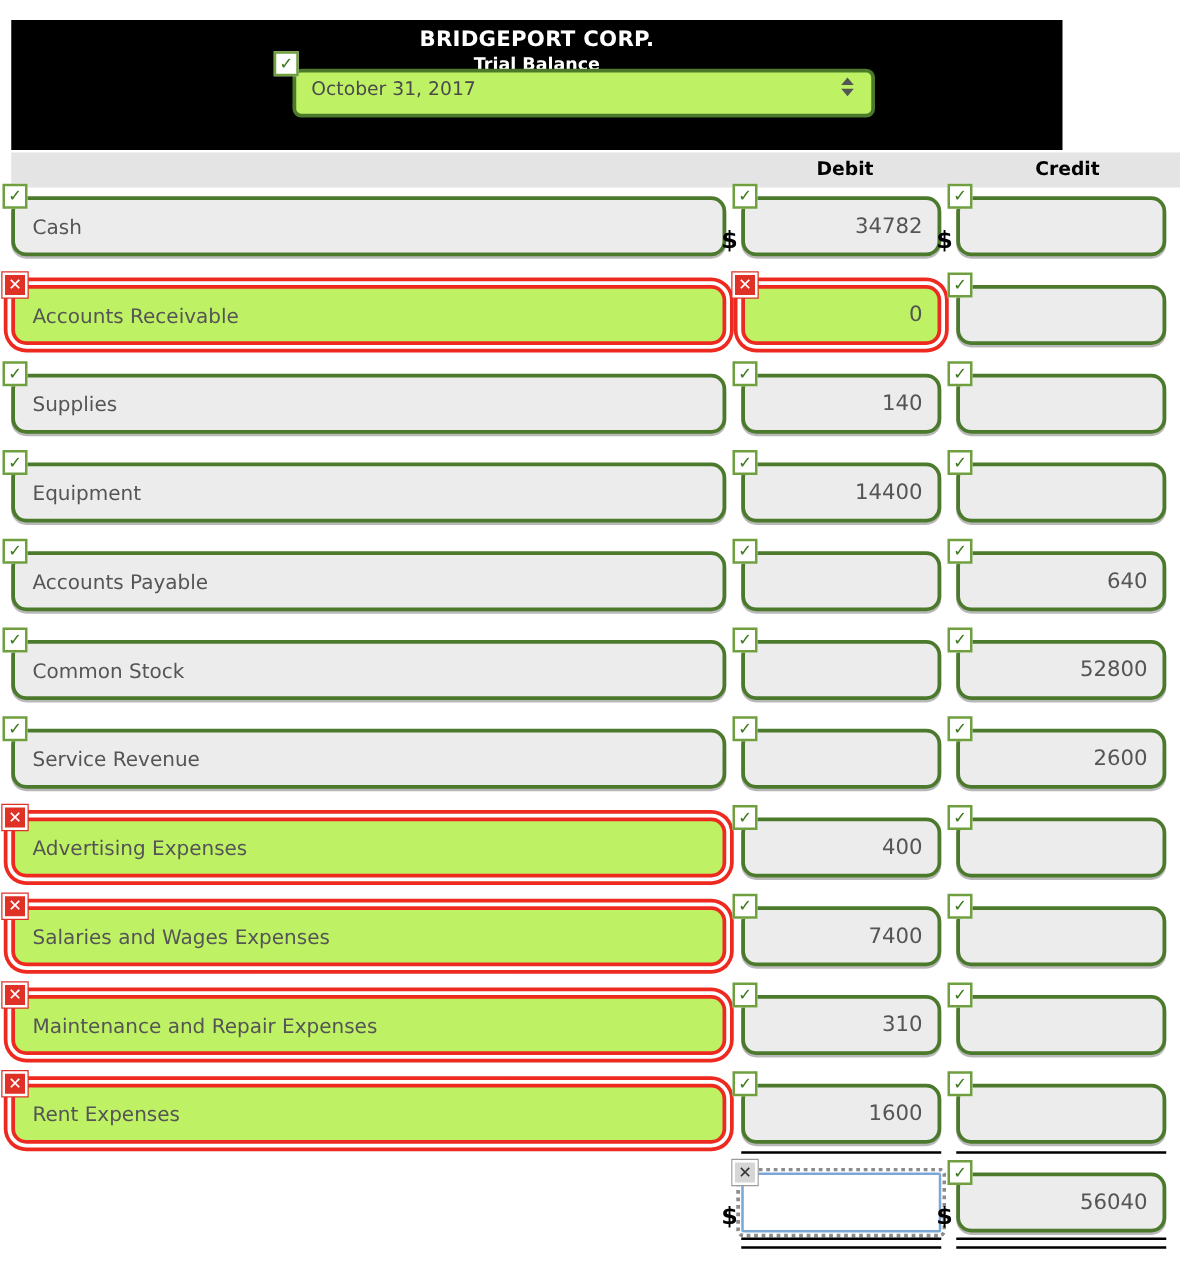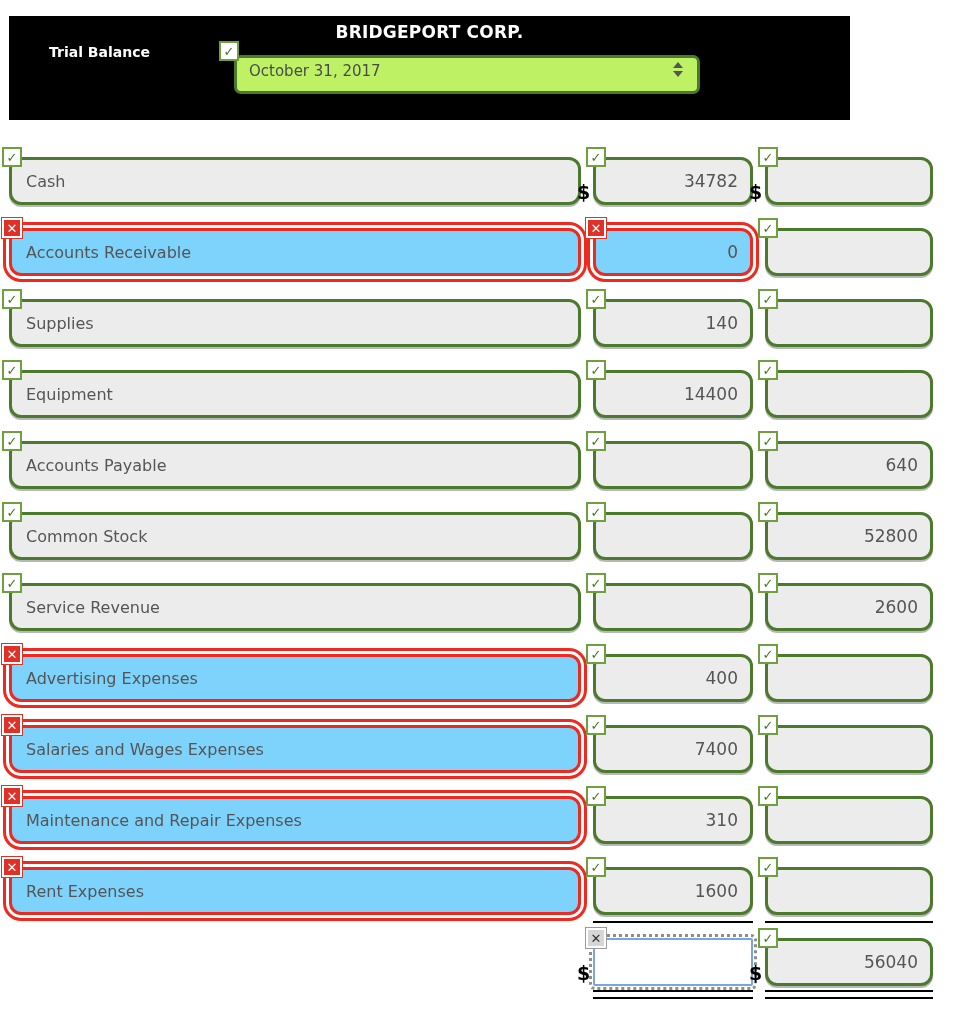--- a/index.html
+++ b/index.html
@@ -15,23 +15,22 @@
   
   .title-bar{
     position:absolute;left:9px;top:16px;width:841px;height:104px;
     background:#000000;
   }
   .company{
     text-align:center;color:#ffffff;font-weight:bold;font-size:17px;
     letter-spacing:.2px;padding-top:6px;line-height:21px;
   }
   .report{
-    color:#ffffff;font-weight:bold;font-size:14px;
+    text-align:center;color:#ffffff;font-weight:bold;font-size:14px;
     line-height:18px;
-    padding-left:40px;
   }
   .date-wrap{
     position:absolute;left:226px;top:51px;width:240px;height:35px;
   }
   .sel-field{
     position:absolute;left:8px;top:4px;width:466px;height:39px;
     background:#bef264;border:3px solid #4c7a2c;border-radius:7px;
     box-sizing:border-box;
     box-shadow:0 1px 0 rgba(0,0,0,.25);
   }
@@ -83,21 +82,21 @@
   .ibox{
     position:relative;box-sizing:border-box;height:48px;
     border-radius:12px;font-size:16px;color:#555;
     display:flex;align-items:center;
   }
   .ibox.ok{
     background:#ececec;border:3px solid #4c7a2c;
     box-shadow:0 2px 0 rgba(0,0,0,.28);
   }
   .ibox.err{
-    background:#7dd3fc;border:3px solid #ee2a20;
+    background:#bef264;border:3px solid #ee2a20;
     box-shadow:0 0 0 3px #ffffff, 0 0 0 6px #ee2a20;
   }
   .ibox.focus{
     background:#ffffff;border:2px solid #7aa7d6;border-radius:2px;
     outline:3px dotted #8d8d8d;outline-offset:1px;
   }
   .ibox .txt{padding-left:14px;}
   .ibox .num{width:100%;text-align:right;padding-right:12px;font-size:17px;}
 
   
@@ -131,20 +130,24 @@
     <div class="badge ok">✓</div>
     <div class="sel-field">
       <span class="sel-text">October 31, 2017</span>
       <span class="stepper">
           <i class="up"></i>
           <i class="dn"></i>
         </span>
     </div>
   </div>
 
+  <div class="col-strip">
+    <span class="lbl debit">Debit</span>
+    <span class="lbl credit">Credit</span>
+  </div>
 
   <div class="rows" id="rows-container">
       <div class="row">
         <div class="cell acct">
           <div class="badge ok">✓</div>
           <div class="ibox ok">
             <span class="txt">Cash</span>
           </div>
         </div>
         <div class="cell debit">

